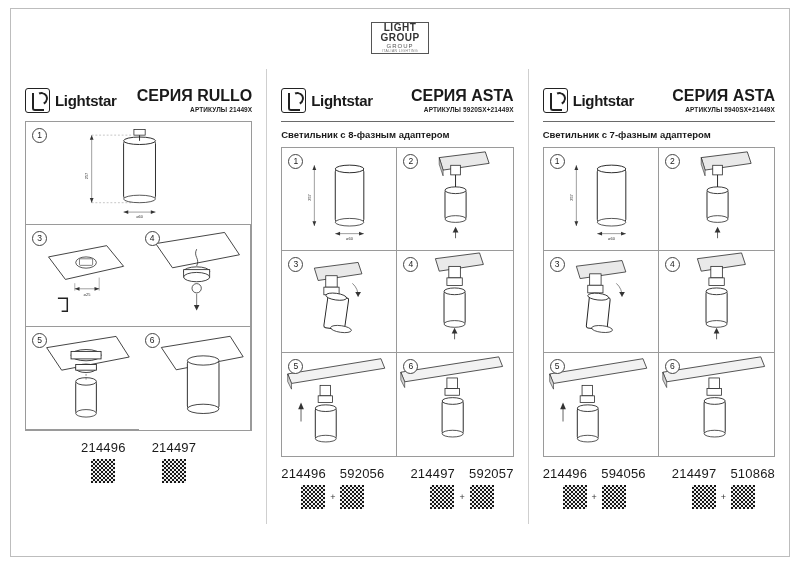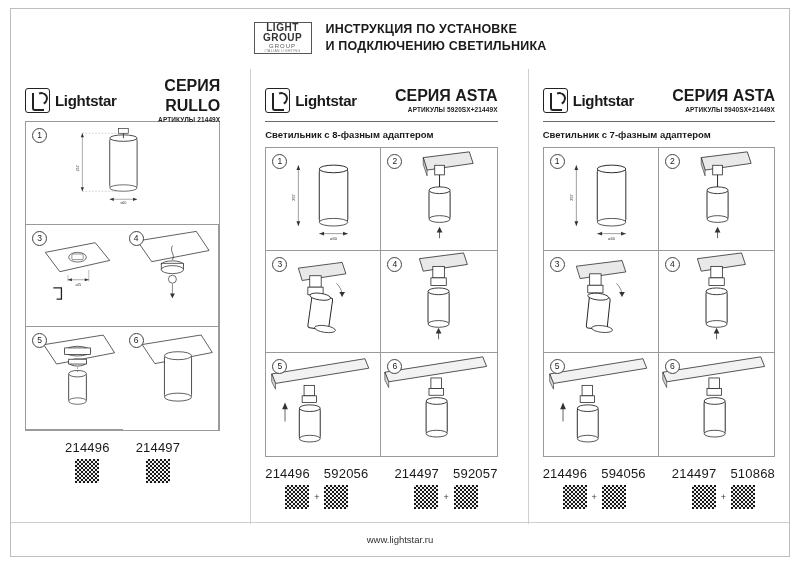--- a/index.html
+++ b/index.html
@@ -46,21 +46,20 @@
     font-size: 12.5px; font-weight: bold; line-height: 1.35;
     letter-spacing: .2px;
   }
 
   
   .cols {
     position: absolute;
     top: 60px; left: 0; width: 100%;
     height: 455px;
     display: flex;
-    gap: 16px;
   }
   .col { position: relative; flex: 1 1 0; padding: 0 14px; }
   .col + .col { border-left: 1px solid #cfcfcf; }
 
   .col-head {
     height: 52px;
     display: flex; align-items: center; justify-content: space-between;
     padding-top: 10px;
   }
   .brand { display: flex; align-items: center; gap: 5px; }
@@ -162,24 +161,20 @@
 <body>
 
 <div class="page">
 
   <div class="header">
     <div class="hdr-logo">
       <span class="l1">LIGHT</span>
       <span class="l2">GROUP</span>
       <span class="l3">GROUP</span>
       <span class="l4">ITALIAN LIGHTING</span>
-    </div>
-    <div class="hdr-title">
-      <div>ИНСТРУКЦИЯ ПО УСТАНОВКЕ</div>
-      <div>И ПОДКЛЮЧЕНИЮ СВЕТИЛЬНИКА</div>
     </div>
   </div>
 
   <div class="cols">
 
     <div class="col">
       <div class="col-head">
         <div class="brand">
           <span class="brand-mark"></span>
           <span class="brand-name">Lightstar</span>
@@ -542,17 +537,14 @@
             <span class="qr"></span>
             <span class="plus">+</span>
             <span class="qr"></span>
           </div>
         </div>
       </div>
     </div>
 
   </div>
 
-  <div class="footer">
-    <span>www.lightstar.ru</span>
-  </div>
 
 </div>
 
 </body></html>

